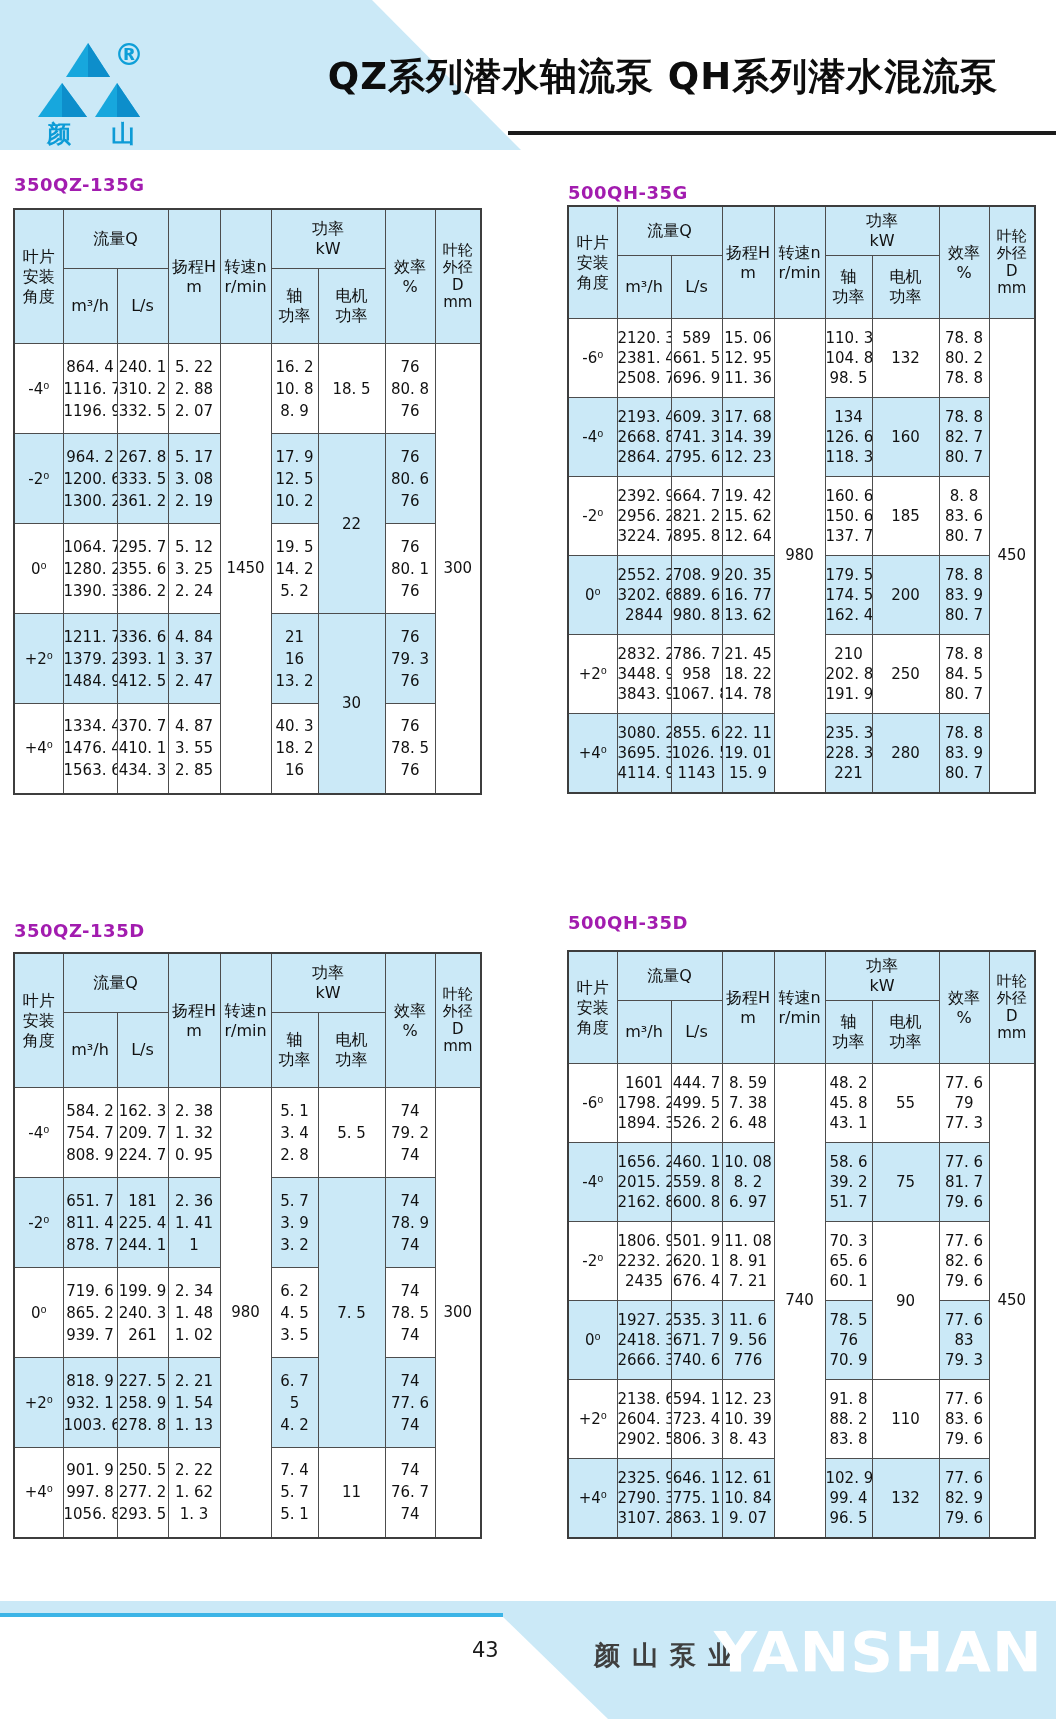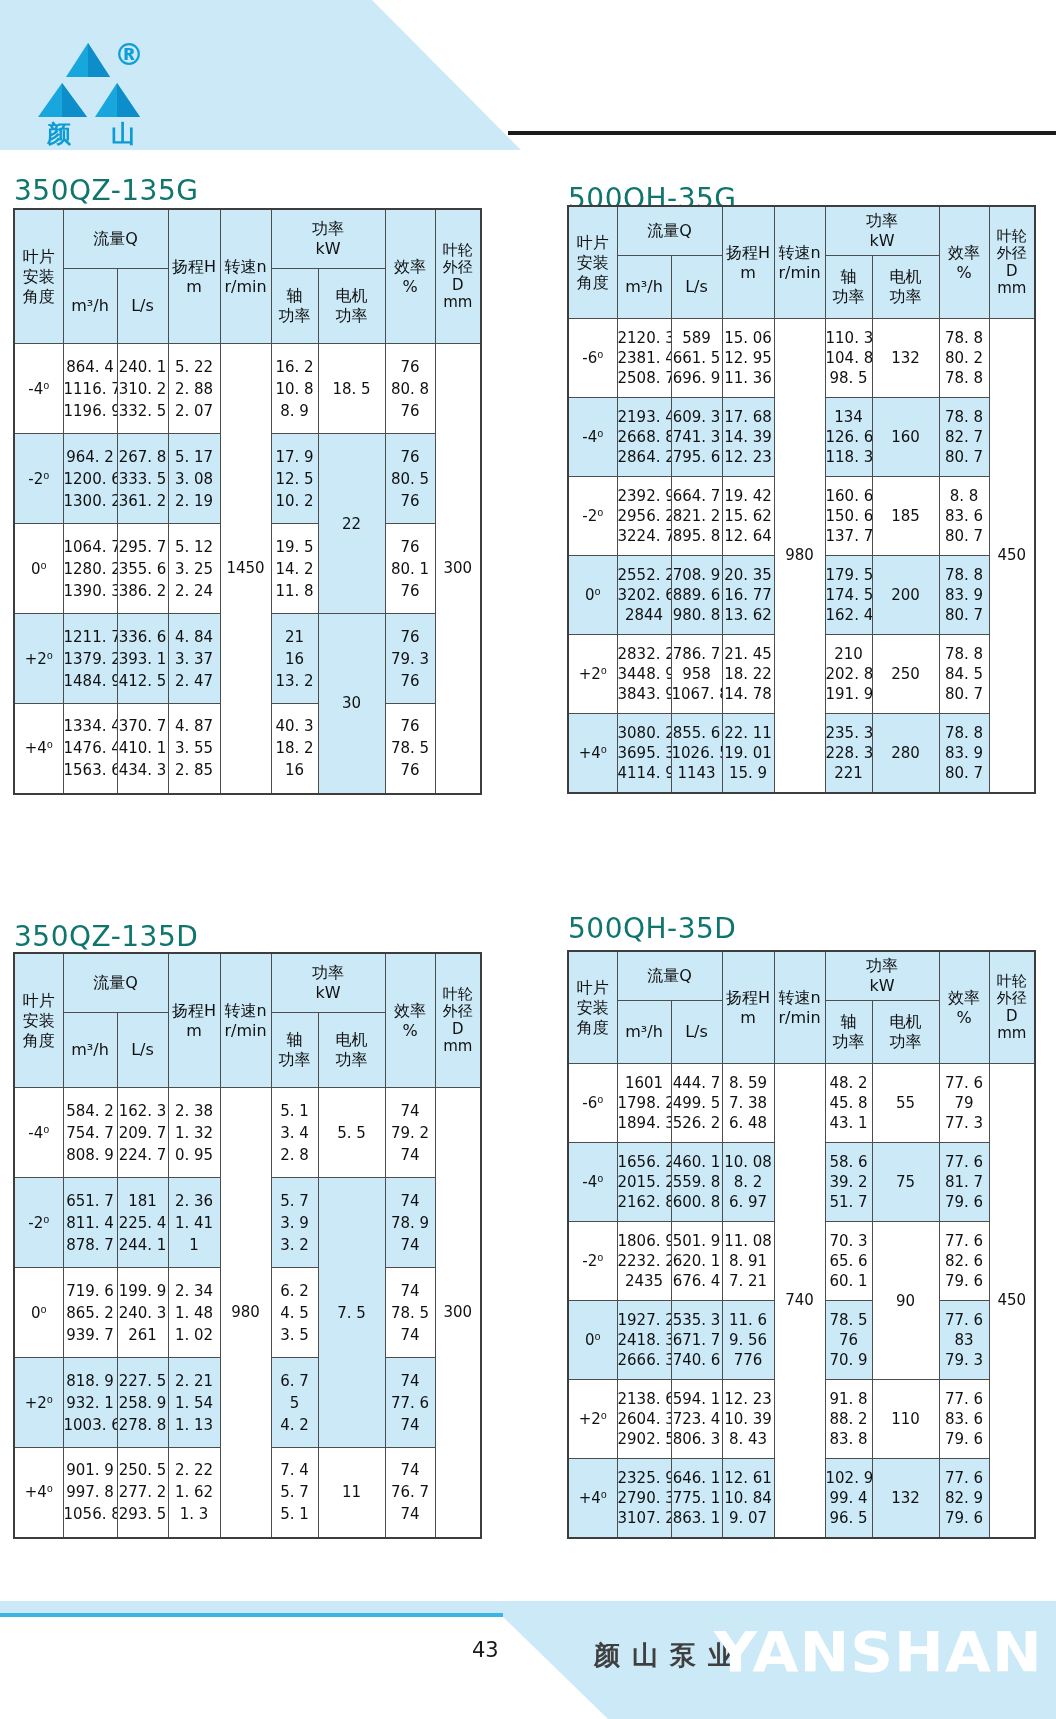--- a/index.html
+++ b/index.html
@@ -14,21 +14,21 @@
   .title-underline{position:absolute;top:131px;left:508px;right:0;height:4px;background:#1b1b1b;}
 
   
   .logo{position:absolute;top:35px;left:30px;width:130px;height:115px;}
   .logo svg{position:absolute;top:0;left:0;}
   .logo-reg{position:absolute;top:2px;left:84px;font-size:30px;color:#0e9fd8;font-weight:bold;}
   .logo-char{position:absolute;top:83px;font-size:24px;font-weight:bold;color:#0d9bd6;}
   .logo-char.c1{left:17px;} .logo-char.c2{left:81px;}
 
   
-  .model-title{position:absolute;font-size:28px;font-weight:normal;color:#0f766e;letter-spacing:0.5px;white-space:nowrap;}
+  .model-title{position:absolute;font-size:18px;font-weight:bold;color:#a21caf;letter-spacing:0.5px;white-space:nowrap;}
   .mt0{top:174px;left:14px;} .mt1{top:170px;left:568px;margin-top:12px;}
   .mt2{top:920px;left:14px;} .mt3{top:912px;left:568px;}
 
   
   table.pump{position:absolute;border-collapse:collapse;table-layout:fixed;width:467px;
              border:2px solid #3d3d3d;background:#fff;}
   table.p0{top:208px;left:13px;} table.p1{top:205px;left:567px;}
   table.p2{top:952px;left:13px;} table.p3{top:950px;left:567px;}
   .pump td{border:1px solid #4d4d4d;text-align:center;vertical-align:middle;padding:0;
            font-size:15px;color:#111;overflow:hidden;}
@@ -68,20 +68,21 @@
       <polygon points="32,48 8,82 57,82" fill="#17a7dd"></polygon>
       <polygon points="32,48 32,82 57,82" fill="#0d8ecb"></polygon>
       <polygon points="87,48 65,82 110,82" fill="#17a7dd"></polygon>
       <polygon points="87,48 87,82 110,82" fill="#0d8ecb"></polygon>
     </svg>
     <span class="logo-reg">®</span>
     <span class="logo-char c1">颜</span>
     <span class="logo-char c2">山</span>
   </div>
 
+  <div class="main-title">QZ系列潜水轴流泵 QH系列潜水混流泵</div>
   <div class="title-underline"></div>
 
   <div class="model-title mt0">350QZ-135G</div>
   <div class="model-title mt1">500QH-35G</div>
   <div class="model-title mt2">350QZ-135D</div>
   <div class="model-title mt3">500QH-35D</div>
 
   <table class="pump p0 t5">
       <colgroup>
         <col style="width:49px">
@@ -161,21 +162,21 @@
             <div class="ln">2. 19</div>
           </td>
           <td>
             <div class="ln">17. 9</div>
             <div class="ln">12. 5</div>
             <div class="ln">10. 2</div>
           </td>
           <td rowspan="2">22</td>
           <td>
             <div class="ln">76</div>
-            <div class="ln">80. 5</div>
+            <div class="ln">80. 6</div>
             <div class="ln">76</div>
           </td>
         </tr>
         <tr class="">
           <td>0⁰</td>
           <td>
             <div class="ln">1064. 7</div>
             <div class="ln">1280. 2</div>
             <div class="ln">1390. 3</div>
           </td>
@@ -185,21 +186,21 @@
             <div class="ln">386. 2</div>
           </td>
           <td>
             <div class="ln">5. 12</div>
             <div class="ln">3. 25</div>
             <div class="ln">2. 24</div>
           </td>
           <td>
             <div class="ln">19. 5</div>
             <div class="ln">14. 2</div>
-            <div class="ln">11. 8</div>
+            <div class="ln">5. 2</div>
           </td>
           <td>
             <div class="ln">76</div>
             <div class="ln">80. 1</div>
             <div class="ln">76</div>
           </td>
         </tr>
         <tr class="alt">
           <td>+2⁰</td>
           <td>

